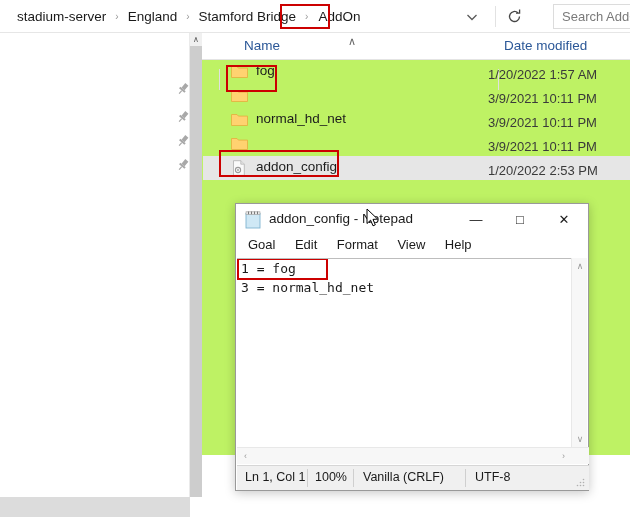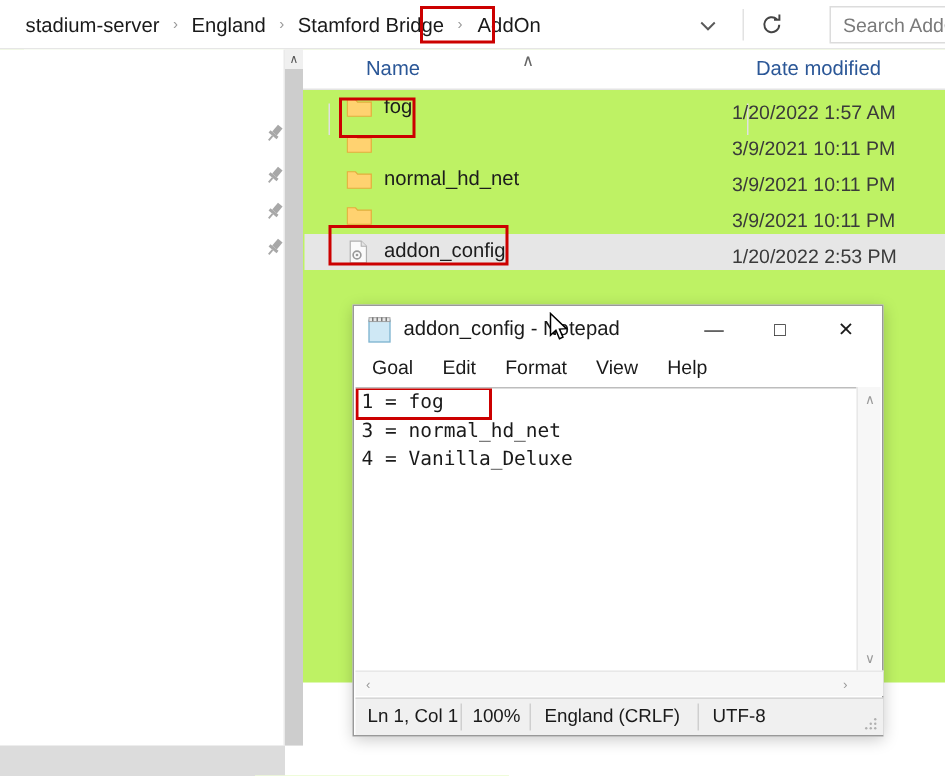--- a/index.html
+++ b/index.html
@@ -540,40 +540,39 @@
       <span class="np-menu">Goal</span>
       <span class="np-menu">Edit</span>
       <span class="np-menu">Format</span>
       <span class="np-menu">View</span>
       <span class="np-menu">Help</span>
     </div>
 
     <div class="np-textarea">
       <div class="np-line">1 = fog</div>
       <div class="np-line">3 = normal_hd_net</div>
-      <div class="np-line">4 = Vanilla_Deluxe</div>
       <div class="redbox-line1"></div>
     </div>
 
     <div class="np-vscroll">
       <span class="np-vs-arrow" style="top:0;">∧</span>
       <span class="np-vs-arrow" style="top:173px;">∨</span>
     </div>
 
     <div class="np-hscroll">
       <span class="np-hs-arrow" style="left:0;">‹</span>
       <span class="np-hs-arrow" style="left:318px;">›</span>
     </div>
 
     <div class="np-statusbar">
       <span class="np-stat" style="left:8px;">Ln 1, Col 1</span>
       <div class="np-stat-sep" style="left:70px;"></div>
       <span class="np-stat" style="left:78px;">100%</span>
       <div class="np-stat-sep" style="left:116px;"></div>
-      <span class="np-stat" style="left:126px;">England (CRLF)</span>
+      <span class="np-stat" style="left:126px;">Vanilla (CRLF)</span>
       <div class="np-stat-sep" style="left:228px;"></div>
       <span class="np-stat" style="left:238px;">UTF-8</span>
       <span class="np-grip">
         <svg width="11" height="11" viewBox="0 0 11 11">
           <circle cx="8.5" cy="2.5" r="0.8" fill="#b0b0b0"></circle>
           <circle cx="5.5" cy="5.5" r="0.8" fill="#b0b0b0"></circle>
           <circle cx="8.5" cy="5.5" r="0.8" fill="#b0b0b0"></circle>
           <circle cx="2.5" cy="8.5" r="0.8" fill="#b0b0b0"></circle>
           <circle cx="5.5" cy="8.5" r="0.8" fill="#b0b0b0"></circle>
           <circle cx="8.5" cy="8.5" r="0.8" fill="#b0b0b0"></circle>

